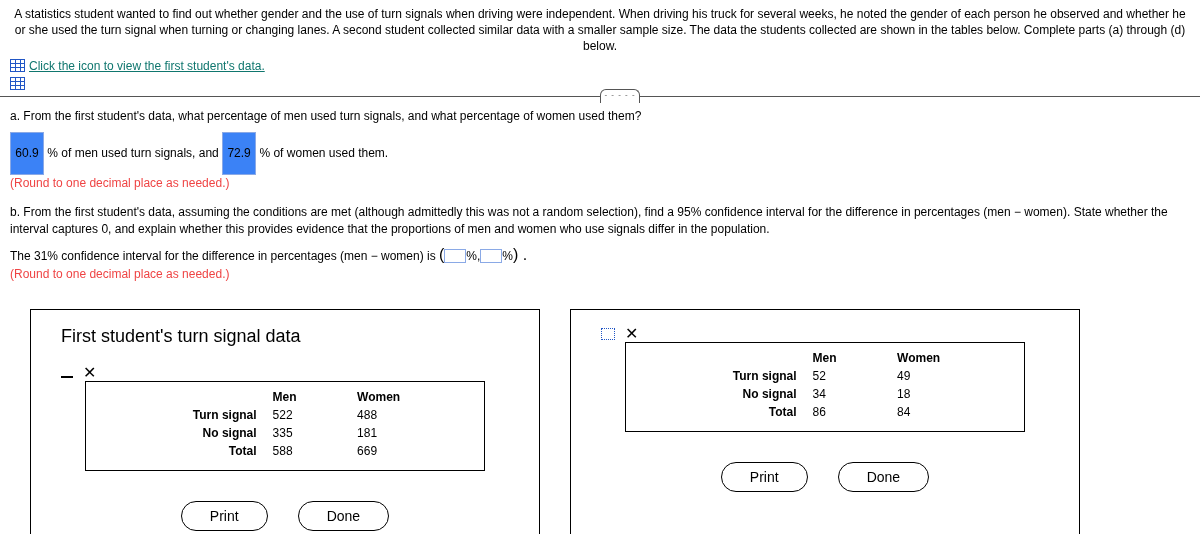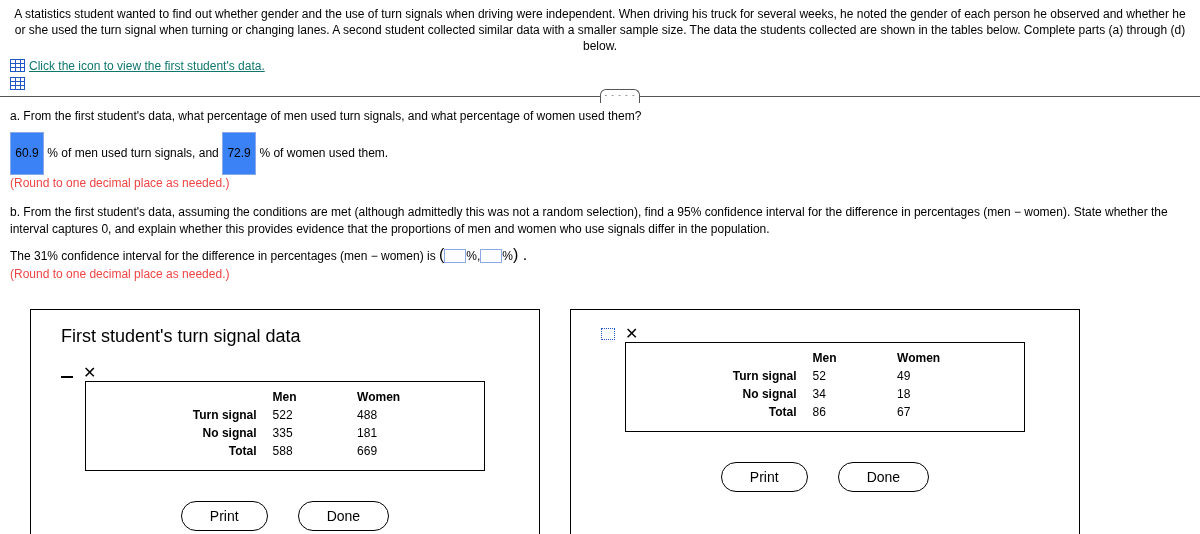--- a/index.html
+++ b/index.html
@@ -229,21 +229,21 @@
           <td class="num">49</td>
         </tr>
         <tr>
           <td><b>No signal</b></td>
           <td class="num">34</td>
           <td class="num">18</td>
         </tr>
         <tr>
           <td><b>Total</b></td>
           <td class="num">86</td>
-          <td class="num">67</td>
+          <td class="num">84</td>
         </tr>
       </tbody>
         </table>
     </div>
     <div class="btnrow">
       <div class="rbtn">Print</div>
       <div class="rbtn">Done</div>
     </div>
   </div>
 

